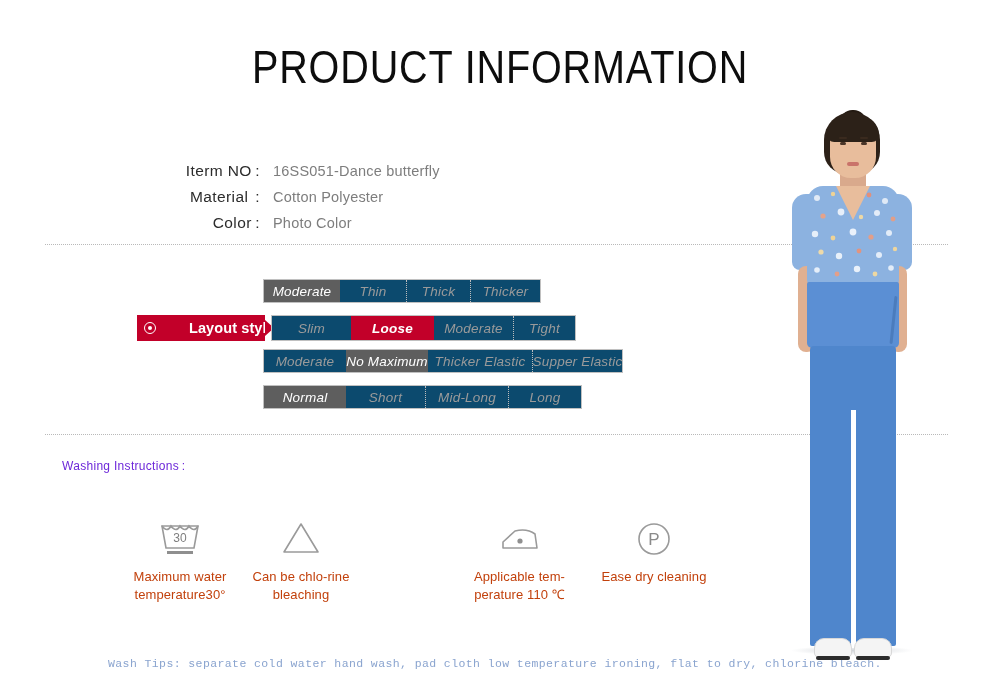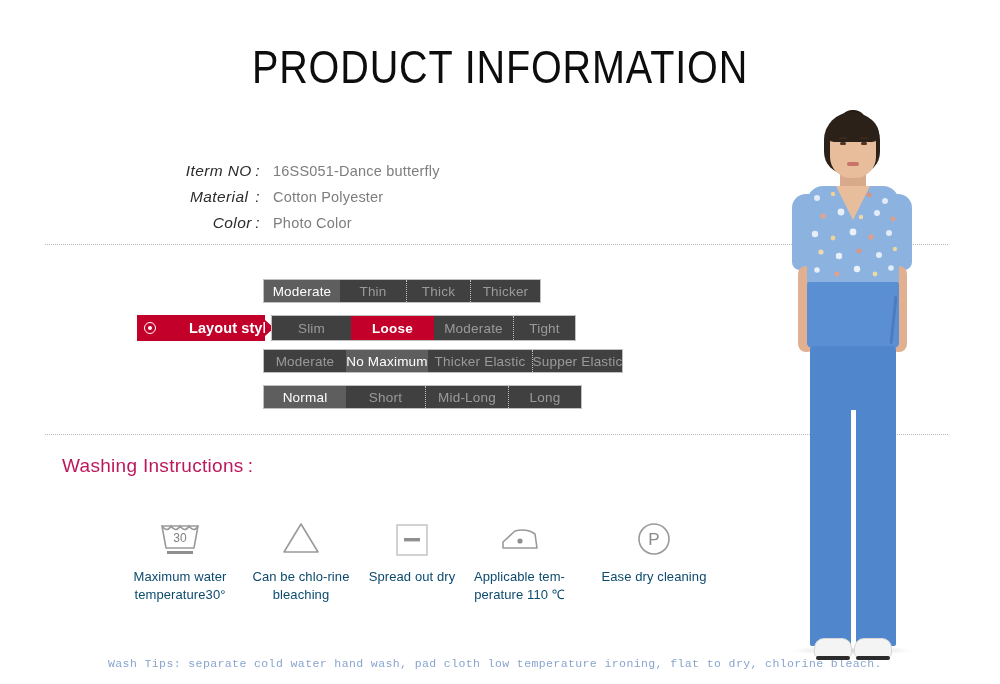--- a/index.html
+++ b/index.html
@@ -25,37 +25,37 @@
     position:absolute;height:0;border-top:1px dotted #b9b9b9;
   }
   #div-1{left:45px;top:212px;width:903px;}
   #div-2{left:45px;top:402px;width:903px;}
   #div-3{left:45px;top:665px;width:903px;}
 
   
   .spec-row{position:absolute;height:26px;}
   .spec-label{
     position:absolute;left:0;top:0;width:115px;text-align:right;
-    font-size:15.5px;line-height:26px;color:#2c2c2c;letter-spacing:.4px;font-style:italic;
+    font-size:15.5px;line-height:26px;color:#2c2c2c;letter-spacing:.4px;
   }
   .spec-value{
     position:absolute;left:128px;top:0;
     font-size:14.5px;line-height:26px;color:#7d7d7d;letter-spacing:.2px;
     white-space:nowrap;
   }
   #spec-0{left:145px;top:126px;}
   #spec-1{left:145px;top:152px;}
   #spec-2{left:145px;top:178px;}
 
   
   .attr-row{position:absolute;height:24px;}
   .attr-bar{
     position:absolute;top:0;height:24px;
-    border:1px solid #c0c0c0;background:#404040;
-    box-sizing:border-box;display:flex;overflow:hidden;
+    border:1px solid #c0c0c0;background:#0c4a6e;
+    box-sizing:border-box;display:flex;overflow:hidden;font-style:italic;
   }
   .opt{
     display:flex;align-items:center;justify-content:center;
     height:100%;box-sizing:border-box;
     font-size:13.5px;color:#9a9a9a;white-space:nowrap;
     letter-spacing:.2px;position:relative;
   }
   .opt.sep{border-left:1px dotted #bdbdbd;}
   .opt.on{background:#5e5e5e;color:#ffffff;border-left:none;}
   .opt.on.red{background:#c20029;color:#ffffff;font-weight:bold;}
@@ -95,29 +95,29 @@
   #attr-2{left:155px;top:317px;}
   #attr-2 .attr-bar{left:108px;width:360px;}
 
   
   #attr-3{left:155px;top:353px;}
   #attr-3 .attr-bar{left:108px;width:319px;}
 
   
   .wash-title{
     position:absolute;left:62px;top:421px;
-    font-size:19px;line-height:26px;color:#be185d;letter-spacing:.3px;
+    font-size:12px;line-height:26px;color:#6d28d9;letter-spacing:.3px;
   }
   .wash-items{
     position:absolute;left:120px;top:482px;width:600px;height:90px;
   }
   .wash-item{position:absolute;top:0;width:120px;text-align:center;}
   .wash-item .ico{height:48px;display:flex;align-items:center;justify-content:center;}
   .wash-item .cap{
-    margin-top:6px;font-size:13px;line-height:18px;color:#0c4a6e;
+    margin-top:6px;font-size:13px;line-height:18px;color:#c2410c;
     letter-spacing:.1px;
   }
   #wash-0{left:0px;}
   #wash-1{left:121px;}
   #wash-2{left:232px;}
   #wash-3{left:332px;width:135px;}
   #wash-4{left:454px;width:160px;}
 
   
   .wash-tips{
@@ -306,29 +306,20 @@
 
     <div class="wash-item" id="wash-1">
       <div class="ico">
         <svg width="46" height="40" viewBox="0 0 46 40">
           <path d="M23 6 L40 34 L6 34 Z" fill="none" stroke="#9a9a9a" stroke-width="1.6" stroke-linejoin="round"></path>
         </svg>
       </div>
       <div class="cap">Can be chlo-rine bleaching</div>
     </div>
 
-    <div class="wash-item" id="wash-2">
-      <div class="ico">
-        <svg width="46" height="40" viewBox="0 0 46 40">
-          <rect x="8" y="7" width="30" height="30" fill="none" stroke="#c4c4c4" stroke-width="1.5"></rect>
-          <rect x="15" y="20" width="16" height="3.4" fill="#8f8f8f"></rect>
-        </svg>
-      </div>
-      <div class="cap">Spread out dry</div>
-    </div>
 
     <div class="wash-item" id="wash-3">
       <div class="ico">
         <svg width="50" height="40" viewBox="0 0 50 40">
           <path d="M8 30 L42 30 L40 16 Q32 10 20 13 L8 24 Z" fill="none" stroke="#9a9a9a" stroke-width="1.6" stroke-linejoin="round"></path>
           <circle cx="25" cy="23" r="2.6" fill="#8f8f8f"></circle>
         </svg>
       </div>
       <div class="cap">Applicable tem-perature 110 ℃</div>
     </div>

